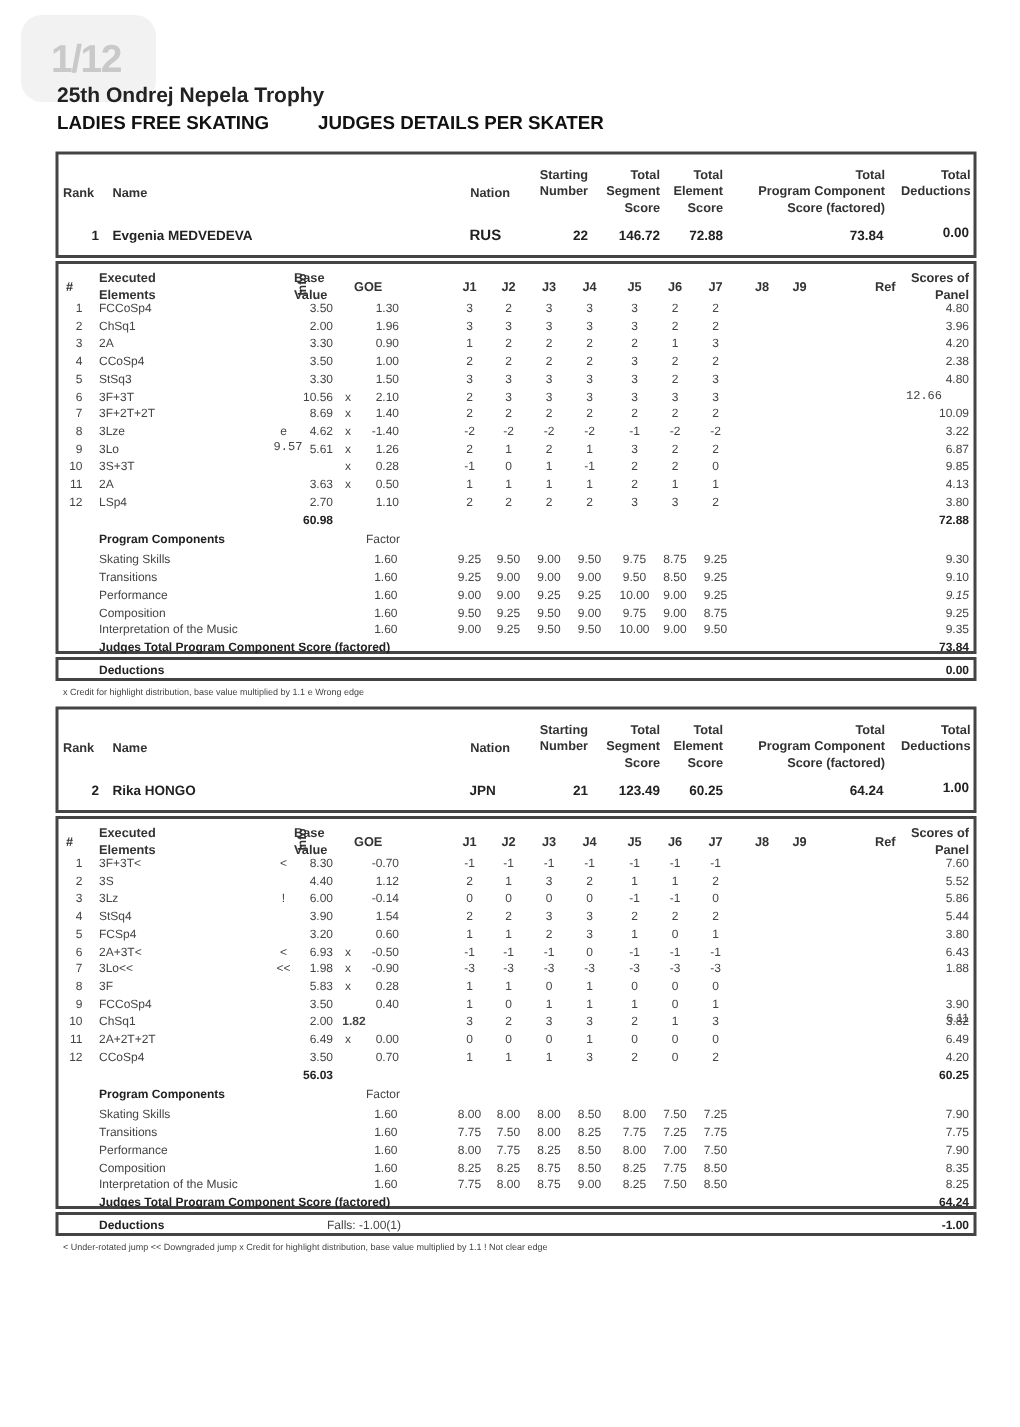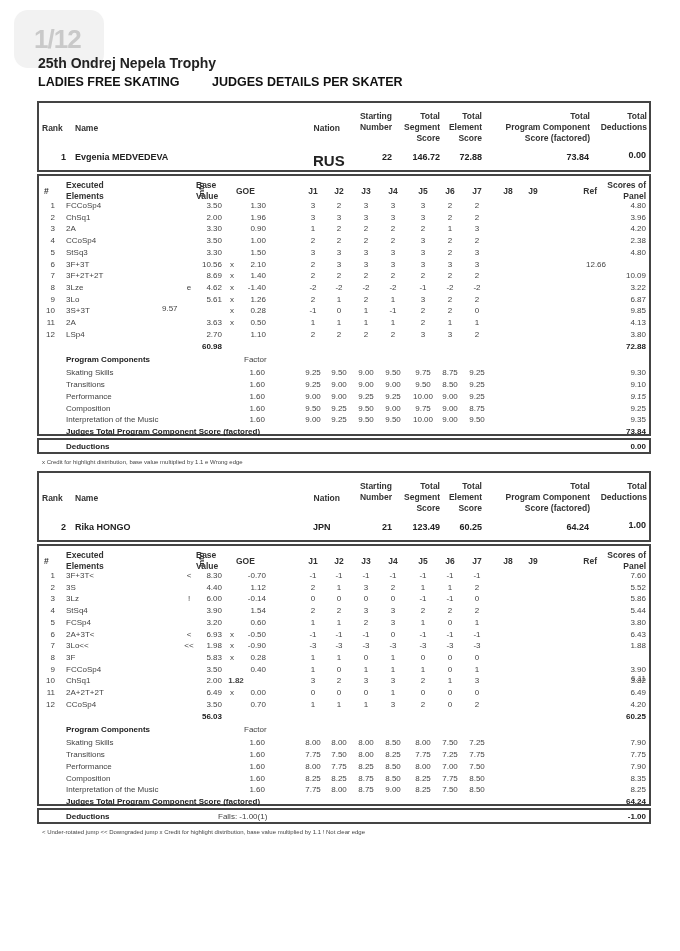--- a/index.html
+++ b/index.html
@@ -37,21 +37,21 @@
       <div class="hd" style="left: 42px; top: 123px; width: 40px; text-align: left; font-size: 8.5px;">Rank</div>
       <div class="hd" style="left: 75px; top: 123px; width: 60px; text-align: left; font-size: 8.5px;">Name</div>
       <div class="hd" style="left: 300px; top: 123px; width: 40px; text-align: right; font-size: 8.5px;">Nation</div>
       <div class="hd" style="left: 350px; top: 111px; width: 42px; text-align: right; font-size: 8.5px;">Starting<br>Number</div>
       <div class="hd" style="left: 400px; top: 111px; width: 40px; text-align: right; font-size: 8.5px;">Total<br>Segment<br>Score</div>
       <div class="hd" style="left: 440px; top: 111px; width: 42px; text-align: right; font-size: 8.5px;">Total<br>Element<br>Score</div>
       <div class="hd" style="left: 490px; top: 111px; width: 100px; text-align: right; font-size: 8.5px;">Total<br>Program Component<br>Score (factored)</div>
       <div class="hd" style="left: 590px; top: 111px; width: 57px; text-align: right; font-size: 8.5px;">Total<br>Deductions</div>
       <div class="cell" style="top: 152px; left: 6px; width: 60px; text-align: right; font-size: 9px; font-weight: bold; color: rgb(34, 34, 34);">1</div>
       <div class="cell" style="top: 152px; left: 75px; font-size: 9px; font-weight: bold; color: rgb(34, 34, 34);">Evgenia MEDVEDEVA</div>
-      <div class="cell" style="top: 152px; left: 313px; font-size: 15px; font-weight: bold; color: rgb(34, 34, 34);">RUS</div>
+      <div class="cell" style="top: 152px; left: 313px; font-size: 10px; font-weight: bold; color: rgb(34, 34, 34);">RUS</div>
       <div class="cell" style="top: 152px; left: 332px; width: 60px; text-align: right; font-size: 9px; font-weight: bold; color: rgb(34, 34, 34);">22</div>
       <div class="cell" style="top: 152px; left: 380px; width: 60px; text-align: right; font-size: 9px; font-weight: bold; color: rgb(34, 34, 34);">146.72</div>
       <div class="cell" style="top: 152px; left: 422px; width: 60px; text-align: right; font-size: 9px; font-weight: bold; color: rgb(34, 34, 34);">72.88</div>
       <div class="cell" style="top: 152px; left: 529px; width: 60px; text-align: right; font-size: 9px; font-weight: bold; color: rgb(34, 34, 34);">73.84</div>
       <div class="cell" style="top: 150px; left: 586px; width: 60px; text-align: right; font-size: 9px; font-weight: bold; color: rgb(34, 34, 34);">0.00</div>
       <div class="box" style="top: 174px; height: 262px;"></div>
       <div class="hd" style="left: 44px; top: 186px; width: 10px; text-align: left; font-size: 8.5px;">#</div>
       <div class="hd" style="left: 66px; top: 180px; width: 80px; text-align: left; font-size: 8.5px;">Executed<br>Elements</div>
       <div class="info-v" style="left: 197px; top: 197px;">Info</div>
       <div class="hd" style="left: 196px; top: 180px; width: 40px; text-align: left; font-size: 8.5px;">Base<br>Value</div>
@@ -143,21 +143,21 @@
         <div class="cell" style="top: 259.5px; left: 162px; width: 60px; text-align: right;">10.56</div>
         <div class="cell" style="top: 259.5px; left: 202px; width: 60px; text-align: center;">x</div>
         <div class="cell" style="top: 259.5px; left: 206px; width: 60px; text-align: right;">2.10</div>
         <div class="cell" style="top: 259.5px; left: 283px; width: 60px; text-align: center;">2</div>
         <div class="cell" style="top: 259.5px; left: 309px; width: 60px; text-align: center;">3</div>
         <div class="cell" style="top: 259.5px; left: 336px; width: 60px; text-align: center;">3</div>
         <div class="cell" style="top: 259.5px; left: 363px; width: 60px; text-align: center;">3</div>
         <div class="cell" style="top: 259.5px; left: 393px; width: 60px; text-align: center;">3</div>
         <div class="cell" style="top: 259.5px; left: 420px; width: 60px; text-align: center;">3</div>
         <div class="cell" style="top: 259.5px; left: 447px; width: 60px; text-align: center;">3</div>
-        <div class="cell" style="top: 259.5px; left: 586px; width: 60px; text-align: left;">12.66</div>
+        <div class="cell" style="top: 259.5px; left: 586px; width: 60px; text-align: center; font-family: Liberation Mono, monospace;">12.66</div>
       </div>
       <div style="position: absolute; left: 0px; top: 0px;">
         <div class="cell" style="top: 271.2px; left: -5px; width: 60px; text-align: right;">7</div>
         <div class="cell" style="top: 271.2px; left: 66px;">3F+2T+2T</div>
         <div class="cell" style="top: 271.2px; left: 162px; width: 60px; text-align: right;">8.69</div>
         <div class="cell" style="top: 271.2px; left: 202px; width: 60px; text-align: center;">x</div>
         <div class="cell" style="top: 271.2px; left: 206px; width: 60px; text-align: right;">1.40</div>
         <div class="cell" style="top: 271.2px; left: 283px; width: 60px; text-align: center;">2</div>
         <div class="cell" style="top: 271.2px; left: 309px; width: 60px; text-align: center;">2</div>
         <div class="cell" style="top: 271.2px; left: 336px; width: 60px; text-align: center;">2</div>
@@ -194,21 +194,21 @@
         <div class="cell" style="top: 294.6px; left: 336px; width: 60px; text-align: center;">2</div>
         <div class="cell" style="top: 294.6px; left: 363px; width: 60px; text-align: center;">1</div>
         <div class="cell" style="top: 294.6px; left: 393px; width: 60px; text-align: center;">3</div>
         <div class="cell" style="top: 294.6px; left: 420px; width: 60px; text-align: center;">2</div>
         <div class="cell" style="top: 294.6px; left: 447px; width: 60px; text-align: center;">2</div>
         <div class="cell" style="top: 294.6px; left: 586px; width: 60px; text-align: right;">6.87</div>
       </div>
       <div style="position: absolute; left: 0px; top: 0px;">
         <div class="cell" style="top: 306.3px; left: -5px; width: 60px; text-align: right;">10</div>
         <div class="cell" style="top: 306.3px; left: 66px;">3S+3T</div>
-        <div class="cell" style="top: 304px; left: 162px; width: 60px; text-align: left;">9.57</div>
+        <div class="cell" style="top: 294px; left: 162px; width: 60px; text-align: center; font-family: Liberation Mono, monospace;">9.57</div>
         <div class="cell" style="top: 306.3px; left: 202px; width: 60px; text-align: center;">x</div>
         <div class="cell" style="top: 306.3px; left: 206px; width: 60px; text-align: right;">0.28</div>
         <div class="cell" style="top: 306.3px; left: 283px; width: 60px; text-align: center;">-1</div>
         <div class="cell" style="top: 306.3px; left: 309px; width: 60px; text-align: center;">0</div>
         <div class="cell" style="top: 306.3px; left: 336px; width: 60px; text-align: center;">1</div>
         <div class="cell" style="top: 306.3px; left: 363px; width: 60px; text-align: center;">-1</div>
         <div class="cell" style="top: 306.3px; left: 393px; width: 60px; text-align: center;">2</div>
         <div class="cell" style="top: 306.3px; left: 420px; width: 60px; text-align: center;">2</div>
         <div class="cell" style="top: 306.3px; left: 447px; width: 60px; text-align: center;">0</div>
         <div class="cell" style="top: 306.3px; left: 586px; width: 60px; text-align: right;">9.85</div>

